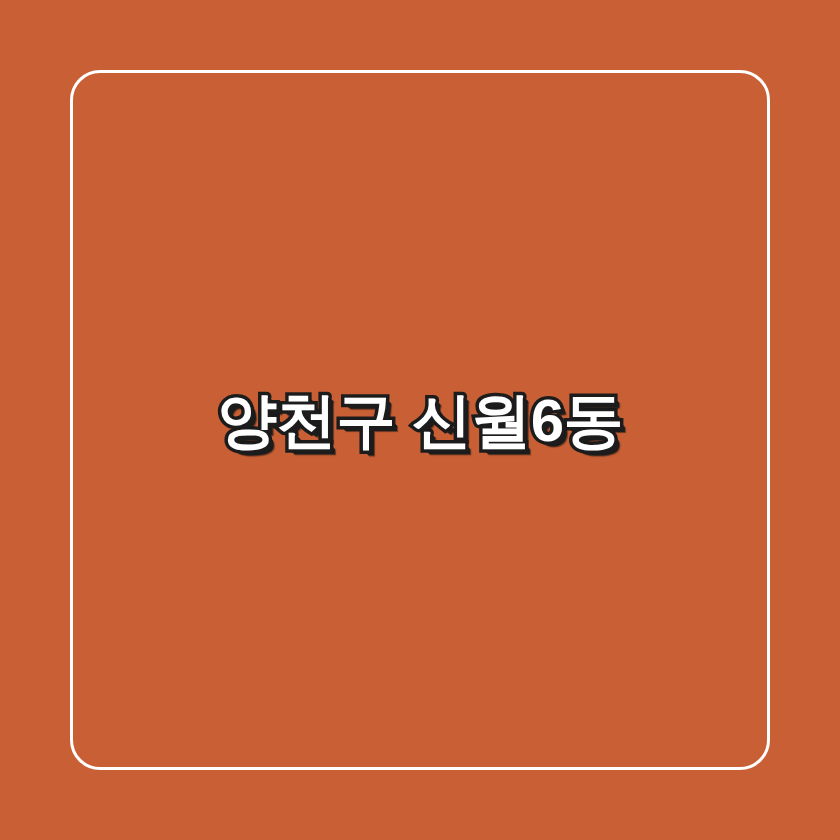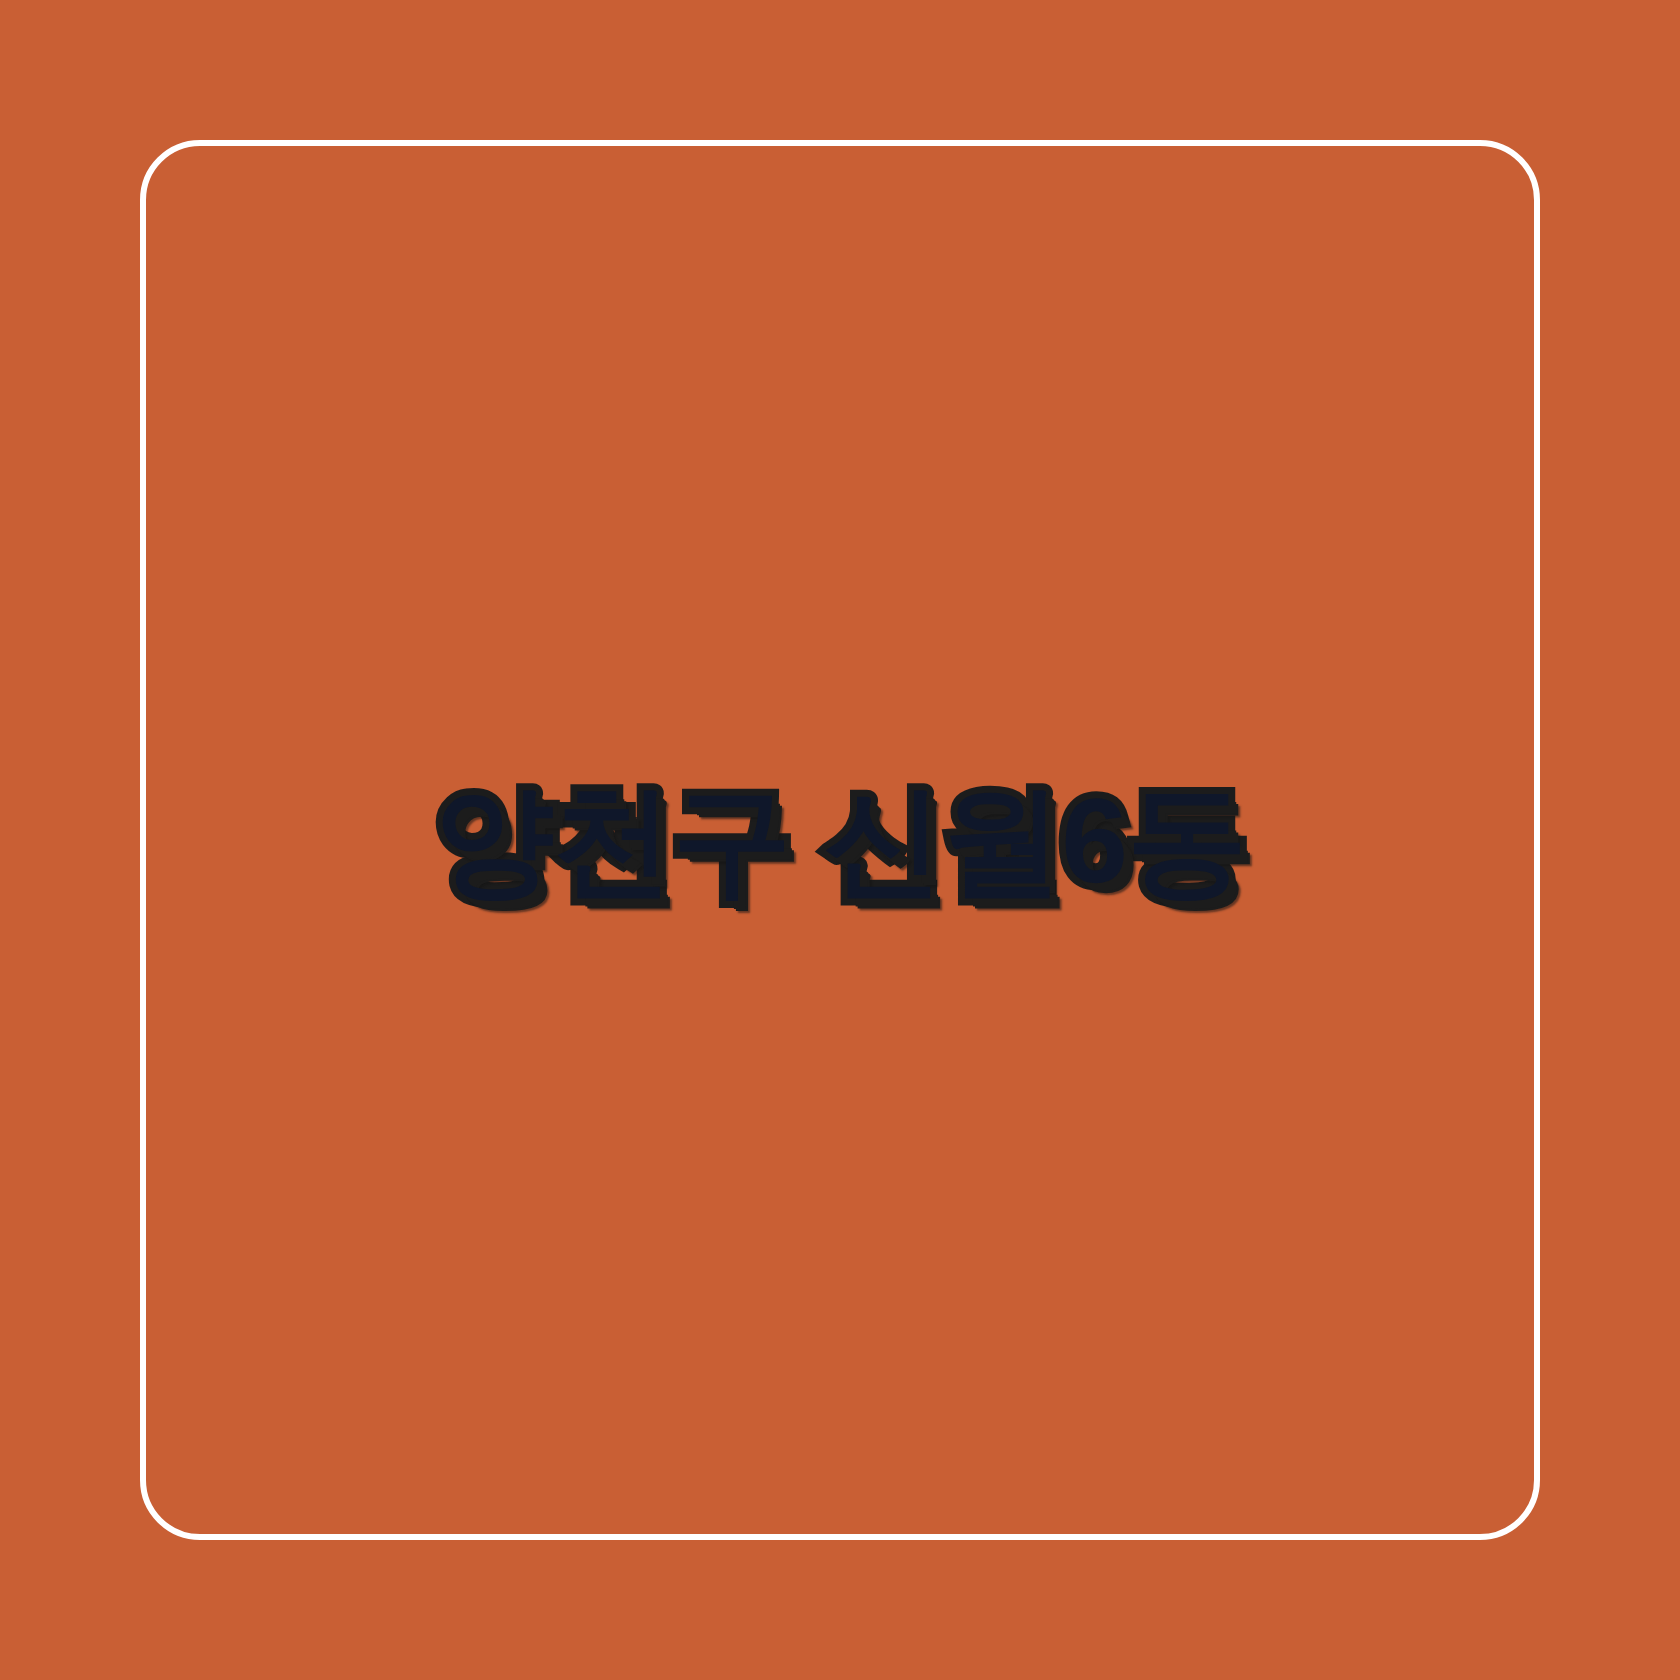--- a/index.html
+++ b/index.html
@@ -48,21 +48,21 @@
   }
 
   .headline-line {
     display: block;
     width: 100%;
     text-align: center;
     font-size: 60px;
     line-height: 69px;
     font-weight: 700;
     letter-spacing: -0.5px;
-    color: #0f172a;
+    color: #ffffff;
     white-space: nowrap;
     
     -webkit-text-stroke: 7px #1c1c1c;
     paint-order: stroke fill;
     text-shadow:
       4px 4px 0 #1c1c1c,
       5px 5px 0 #1c1c1c,
       6px 6px 1px rgba(20,20,20,0.55);
   }
 </style>

